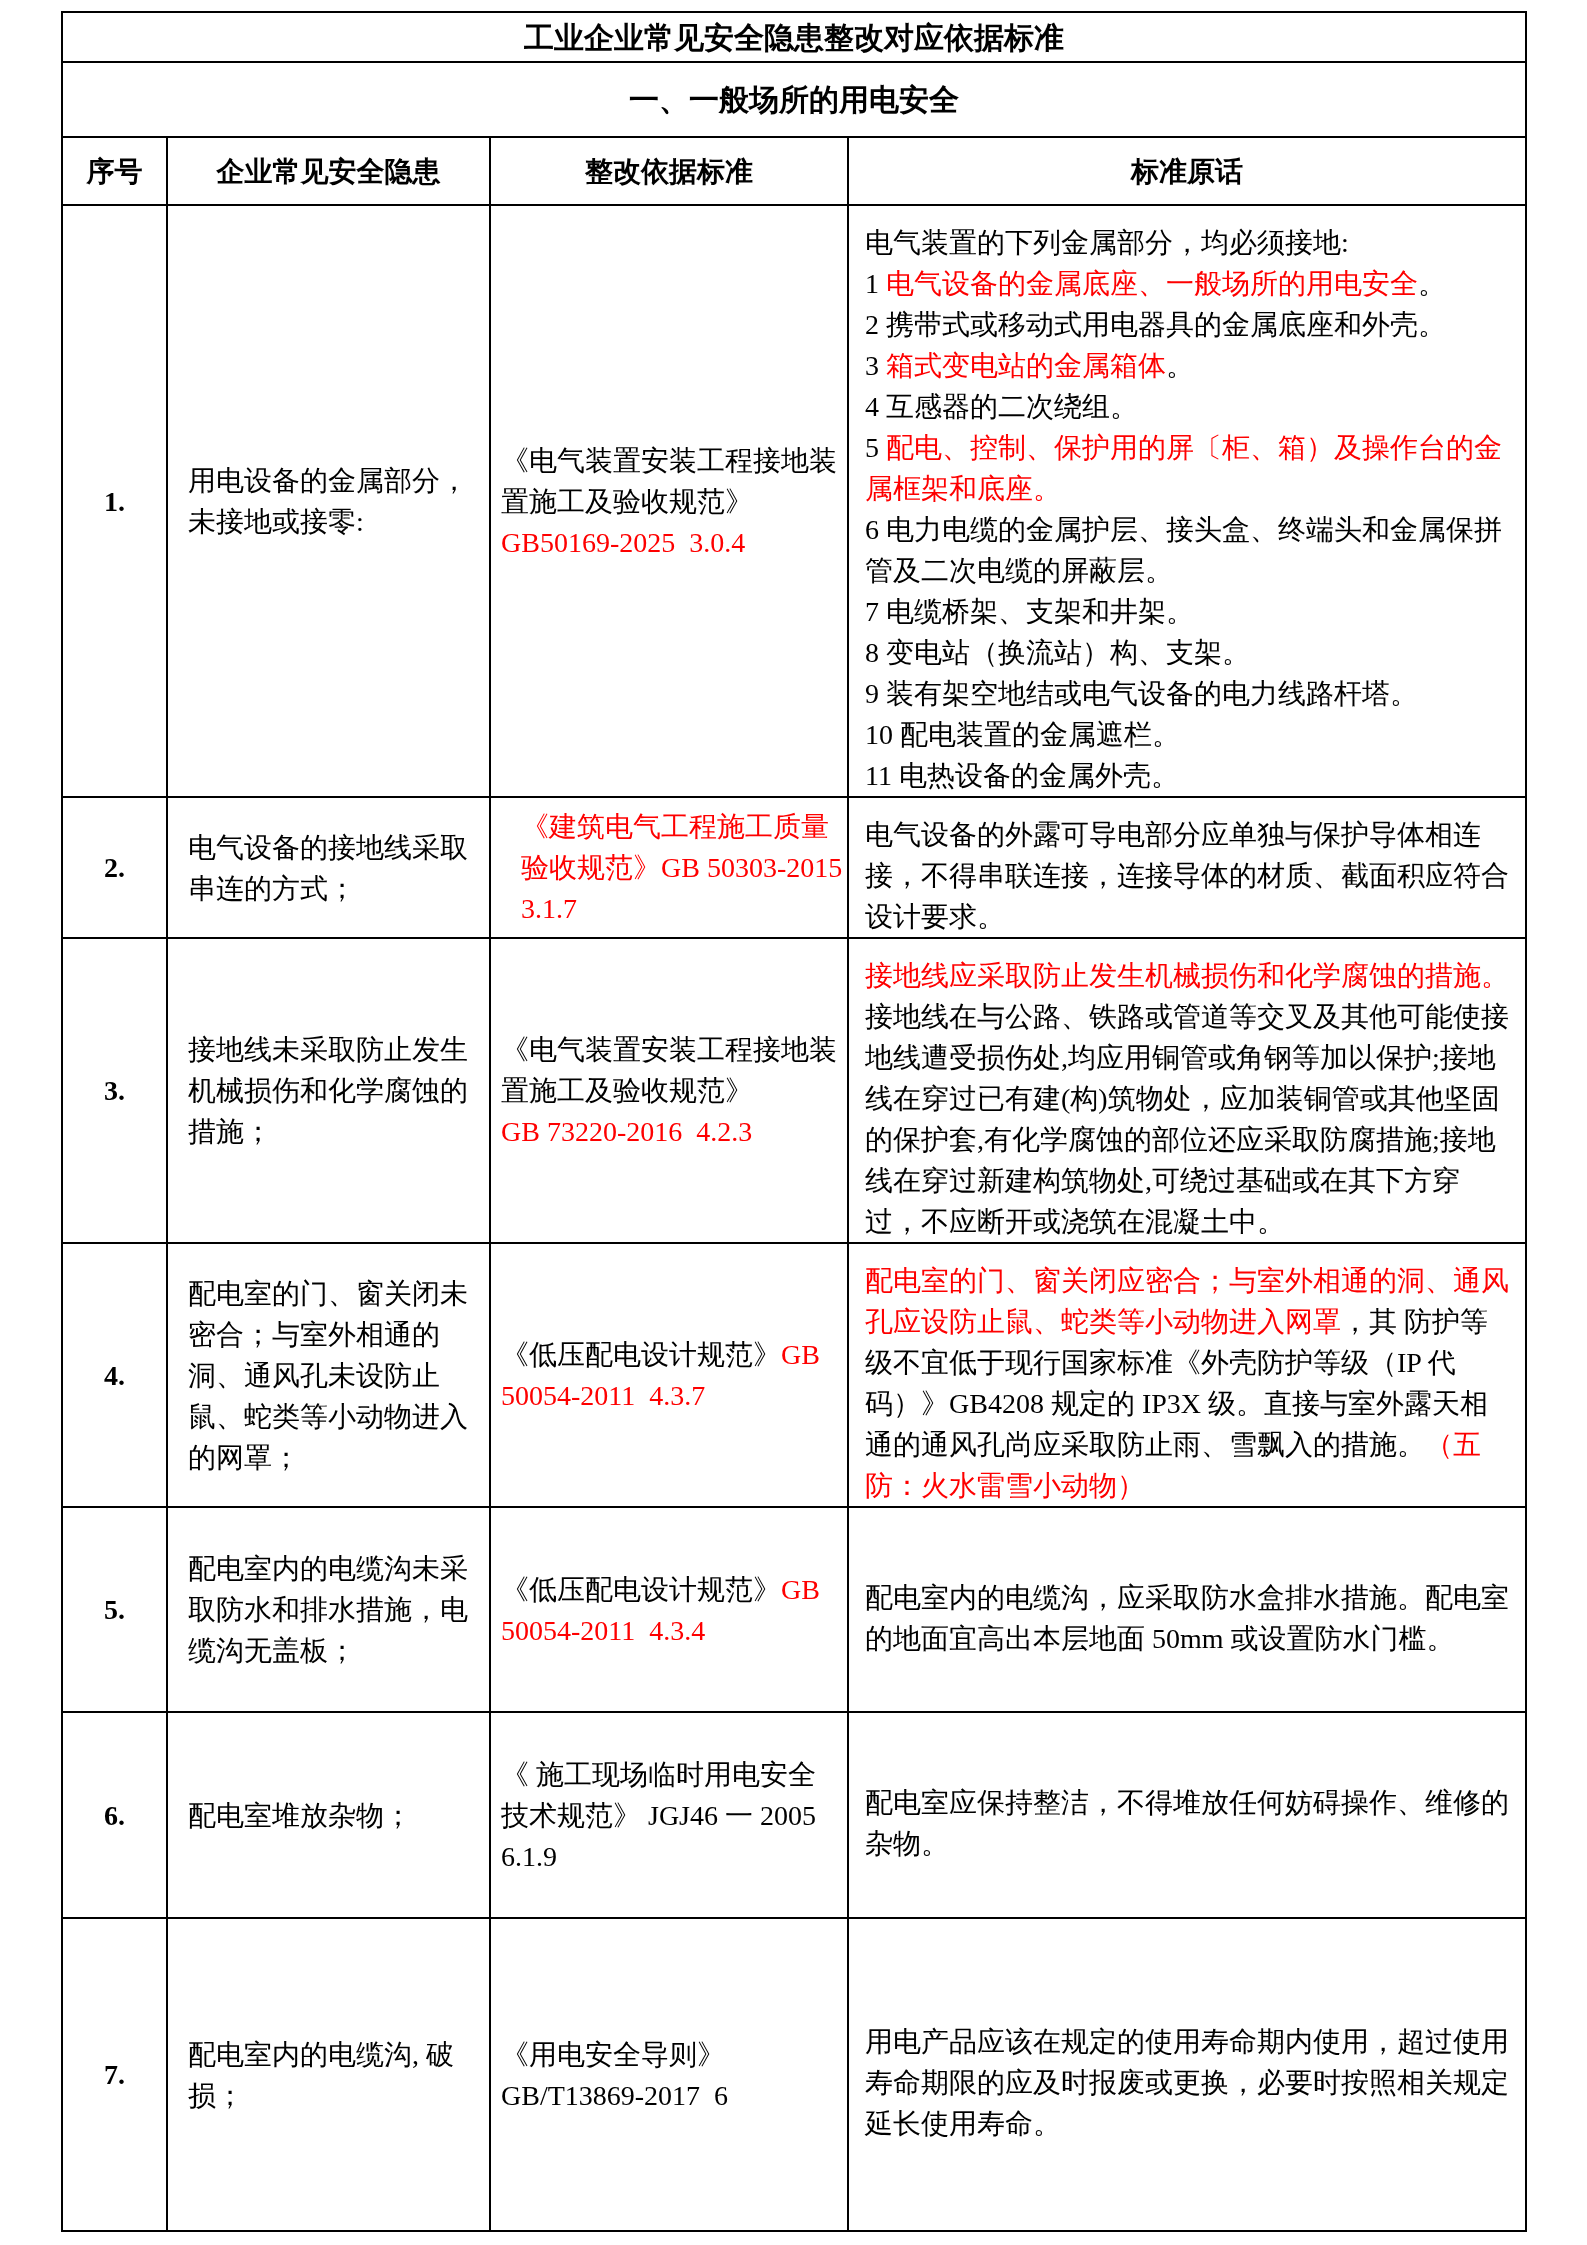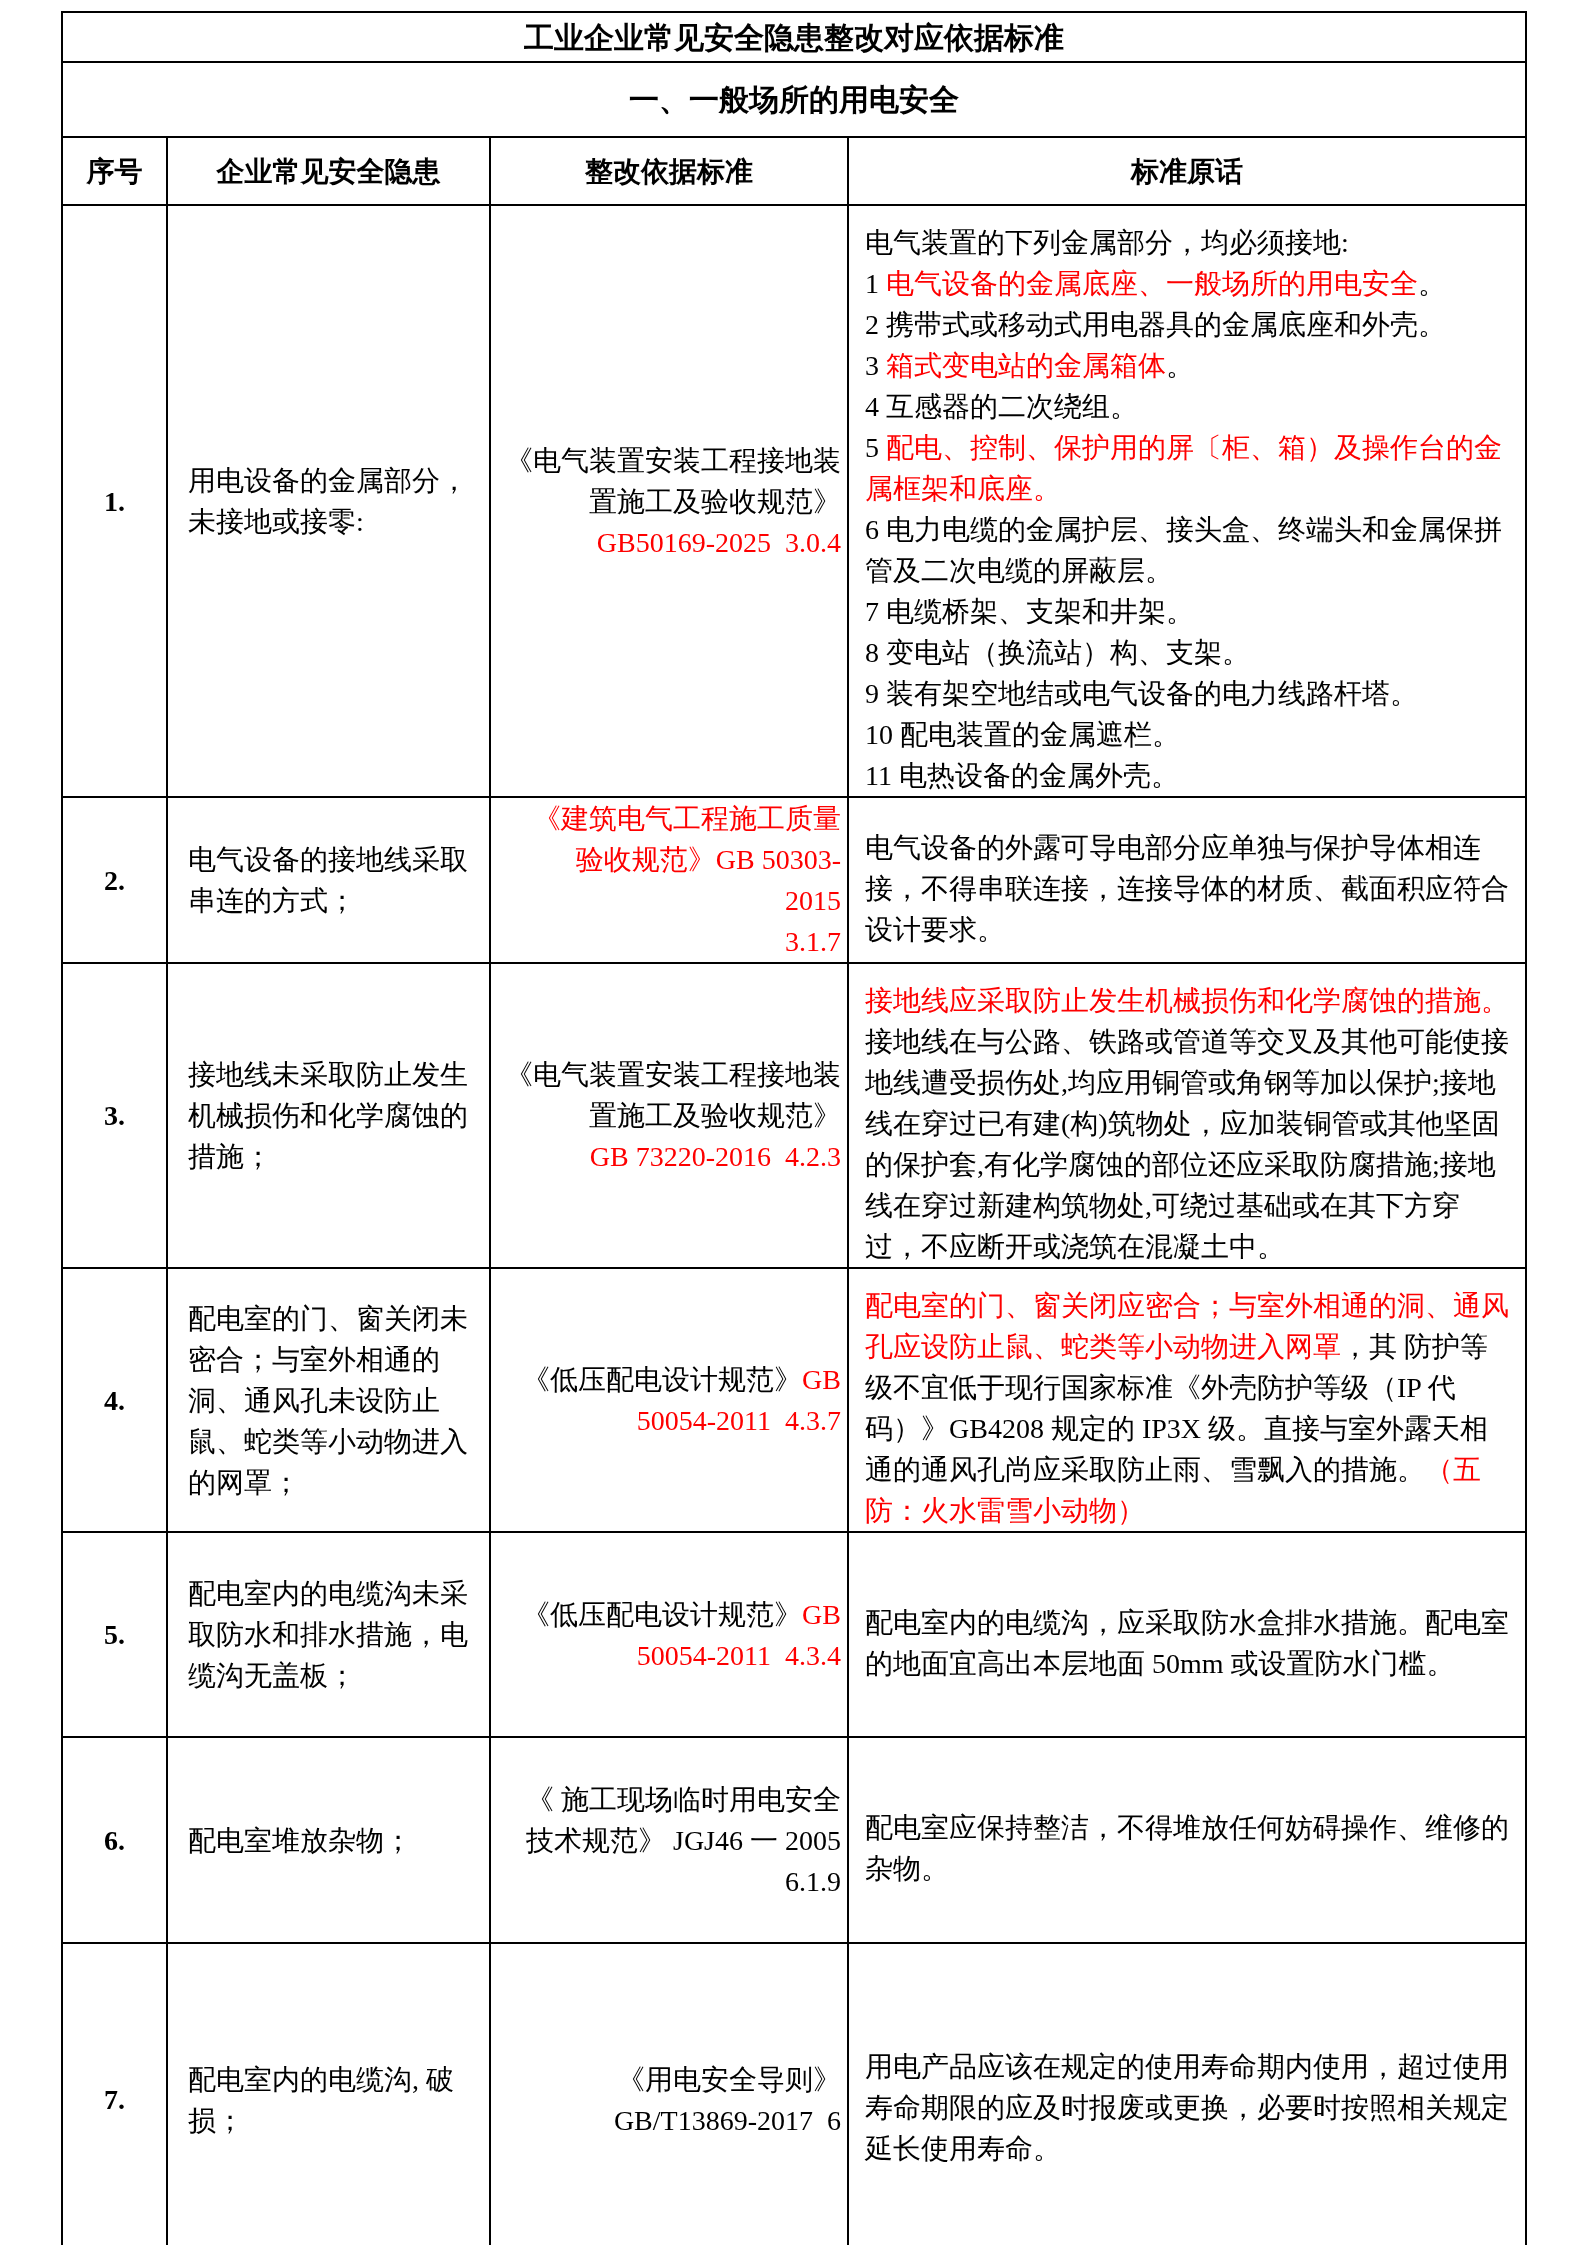--- a/index.html
+++ b/index.html
@@ -51,22 +51,22 @@
   td.no {
     text-align: center;
     font-weight: bold;
   }
   td.hazard {
     padding: 0 14px 0 20px;
     text-align: left;
     margin-left: 23px;
   }
   td.standard {
-    padding: 0 6px 0 10px;
-    text-align: right;
+    padding: 0 0 0 10px;
+    text-align: left;
     white-space: pre-wrap;
   }
   td.text {
     padding: 16px 14px 0 16px;
     text-align: left;
     white-space: pre-wrap;
   }
   
   #table-body tr:nth-child(4)  { height: 575px; }
   #table-body tr:nth-child(5)  { height: 123px; }

